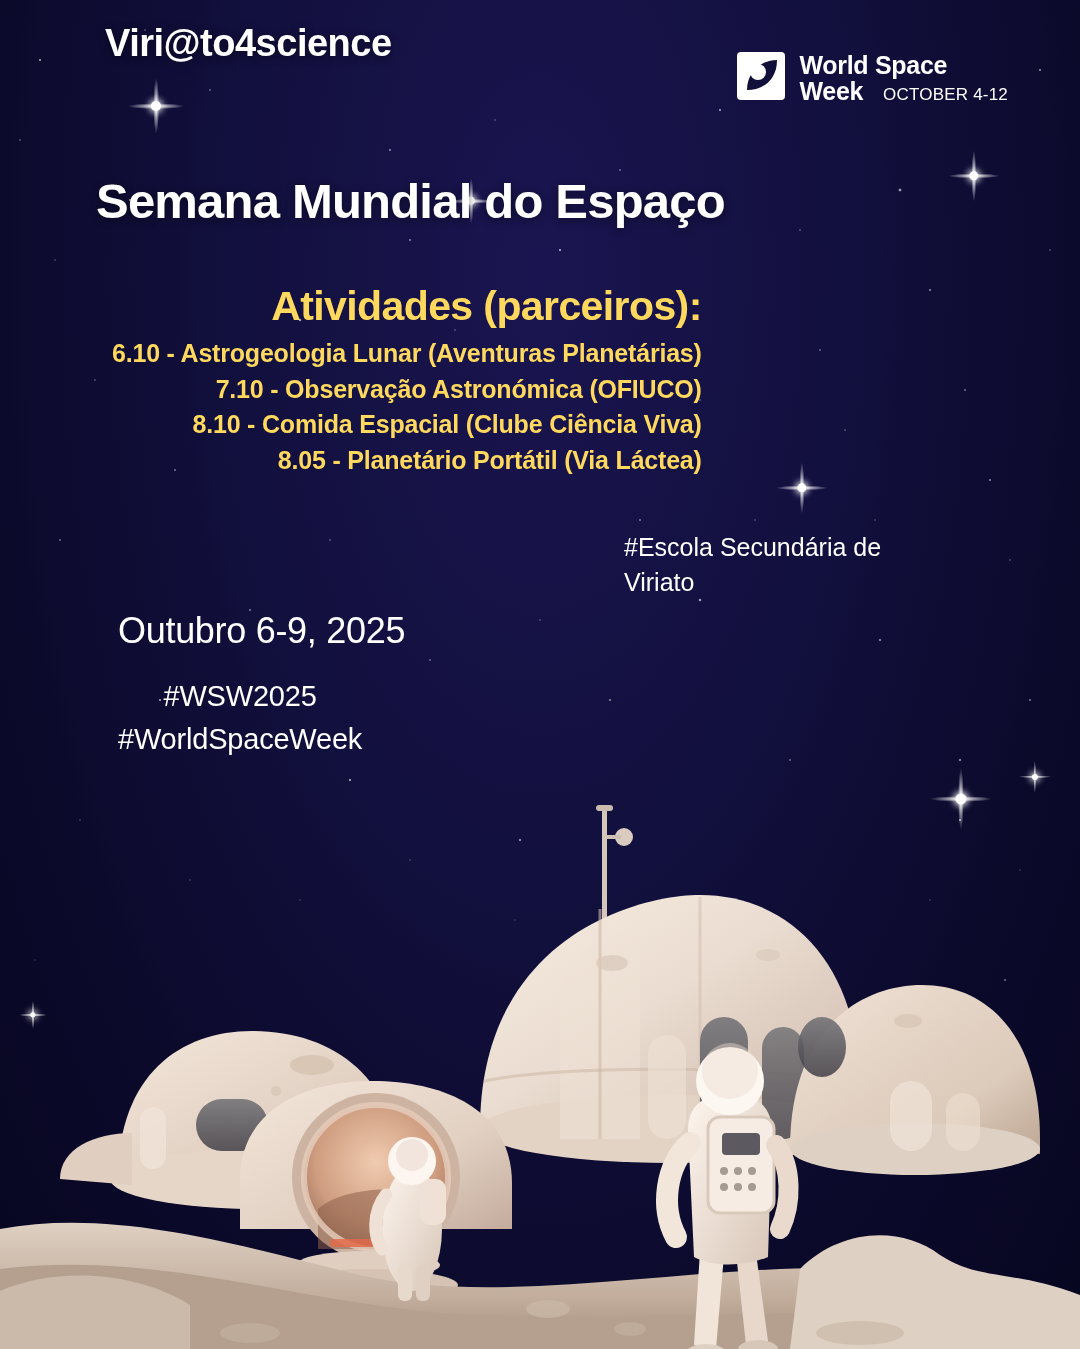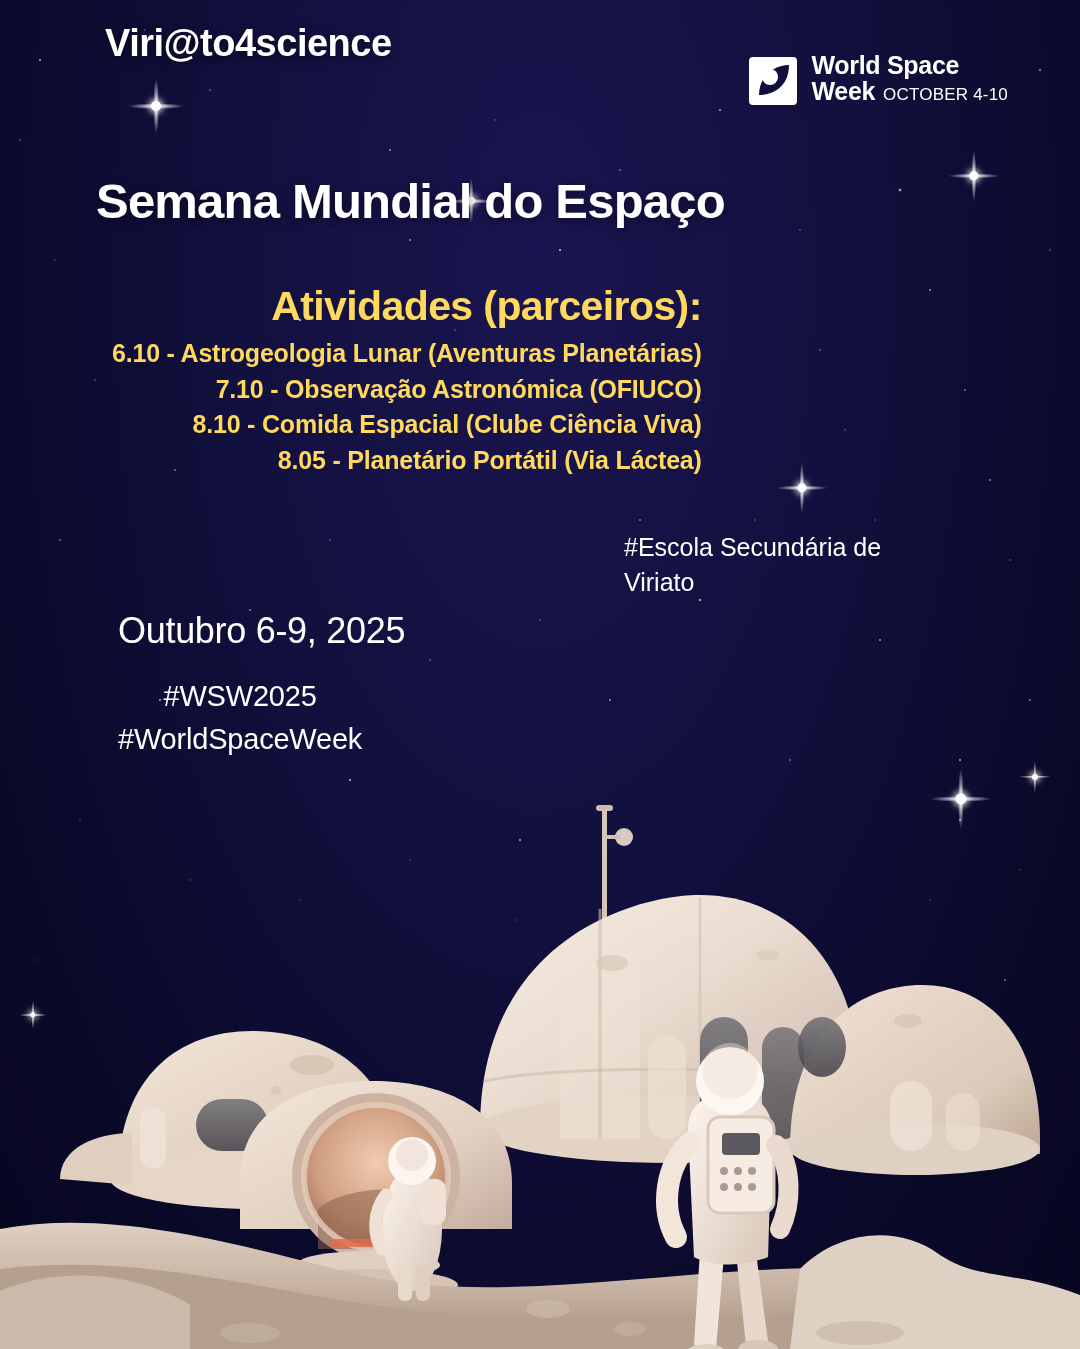--- a/index.html
+++ b/index.html
@@ -116,25 +116,25 @@
   #scene { position:absolute; left:0; bottom:0; width:1080px; height:640px; }
 
   
   .handle {
     position:absolute; left:105px; top:22px;
     font-size:38px; font-weight:bold; color:#ffffff;
     letter-spacing:-0.5px;
     text-shadow:0 2px 8px rgba(0,0,0,.5);
     text-align:right;
   }
-  .wsw-logo { position:absolute; right:72px; top:52px; display:flex; align-items:flex-end; gap:14px; }
+  .wsw-logo { position:absolute; right:72px; top:52px; display:flex; align-items:flex-start; gap:14px; }
   .wsw-mark { width:48px; height:48px; position:relative; }
   .wsw-text { color:#fff; line-height:1.05; }
   .wsw-l1 { font-size:25px; font-weight:bold; letter-spacing:-0.3px; }
-  .wsw-l2 { font-size:25px; font-weight:bold; letter-spacing:-0.3px; display:flex; align-items:baseline; gap:8px;}
+  .wsw-l2 { font-size:25px; font-weight:bold; letter-spacing:-0.3px; display:flex; align-items:baseline; gap:20px;}
   .wsw-dates { font-size:17px; font-weight:normal; letter-spacing:0.2px; }
 
   .title {
     position:absolute; left:96px; top:145px;
     font-size:49px; font-weight:bold; color:#ffffff;
     letter-spacing:-0.8px;
     text-shadow:0 2px 10px rgba(0,0,0,.45);
     margin-top:28px;
   }
 
@@ -350,21 +350,21 @@
       <svg viewBox="0 0 48 48" width="48" height="48">
         <rect x="0" y="0" width="48" height="48" rx="4" fill="#ffffff"></rect>
         <path d="M10 38 C10 20 24 8 40 8 C40 28 26 38 10 38 Z" fill="#11103a"></path>
         <circle cx="21" cy="20" r="8" fill="#ffffff"></circle>
       </svg>
     </div>
     <div class="wsw-text">
       <div class="wsw-l1">World Space</div>
       <div class="wsw-l2">
         <span>Week</span>
-        <span class="wsw-dates">OCTOBER 4-10</span>
+        <span class="wsw-dates">OCTOBER 4-12</span>
       </div>
     </div>
   </div>
 
   <div class="title">Semana Mundial do Espaço</div>
 
   <div class="acts">
     <div class="acts-head">Atividades (parceiros):</div>
     <div class="acts-item">6.10 - Astrogeologia Lunar (Aventuras Planetárias)</div>
     <div class="acts-item">7.10 - Observação Astronómica (OFIUCO)</div>

